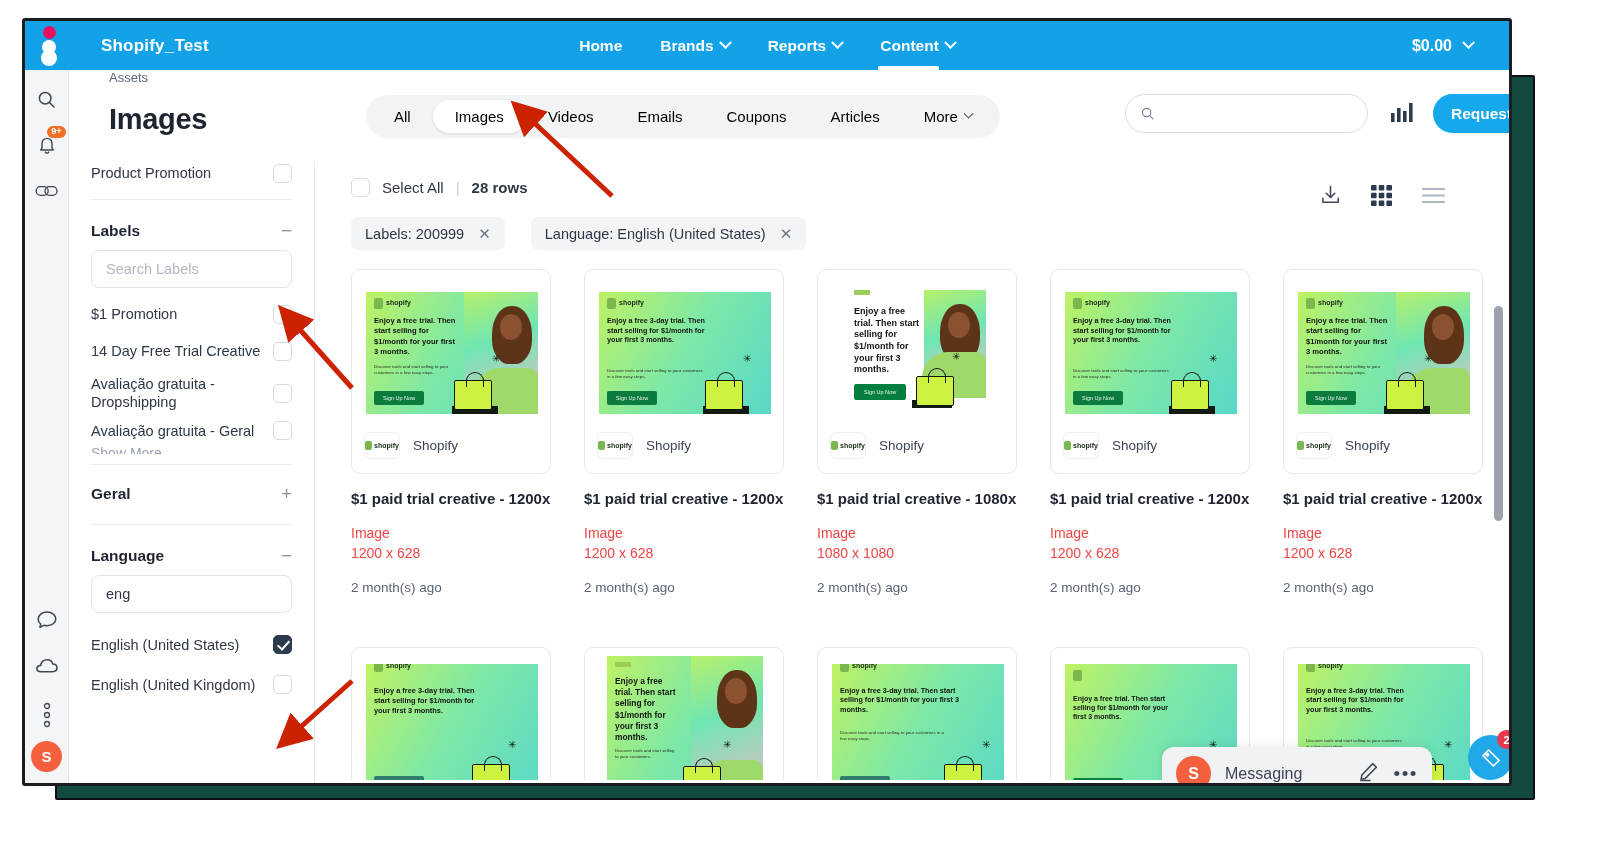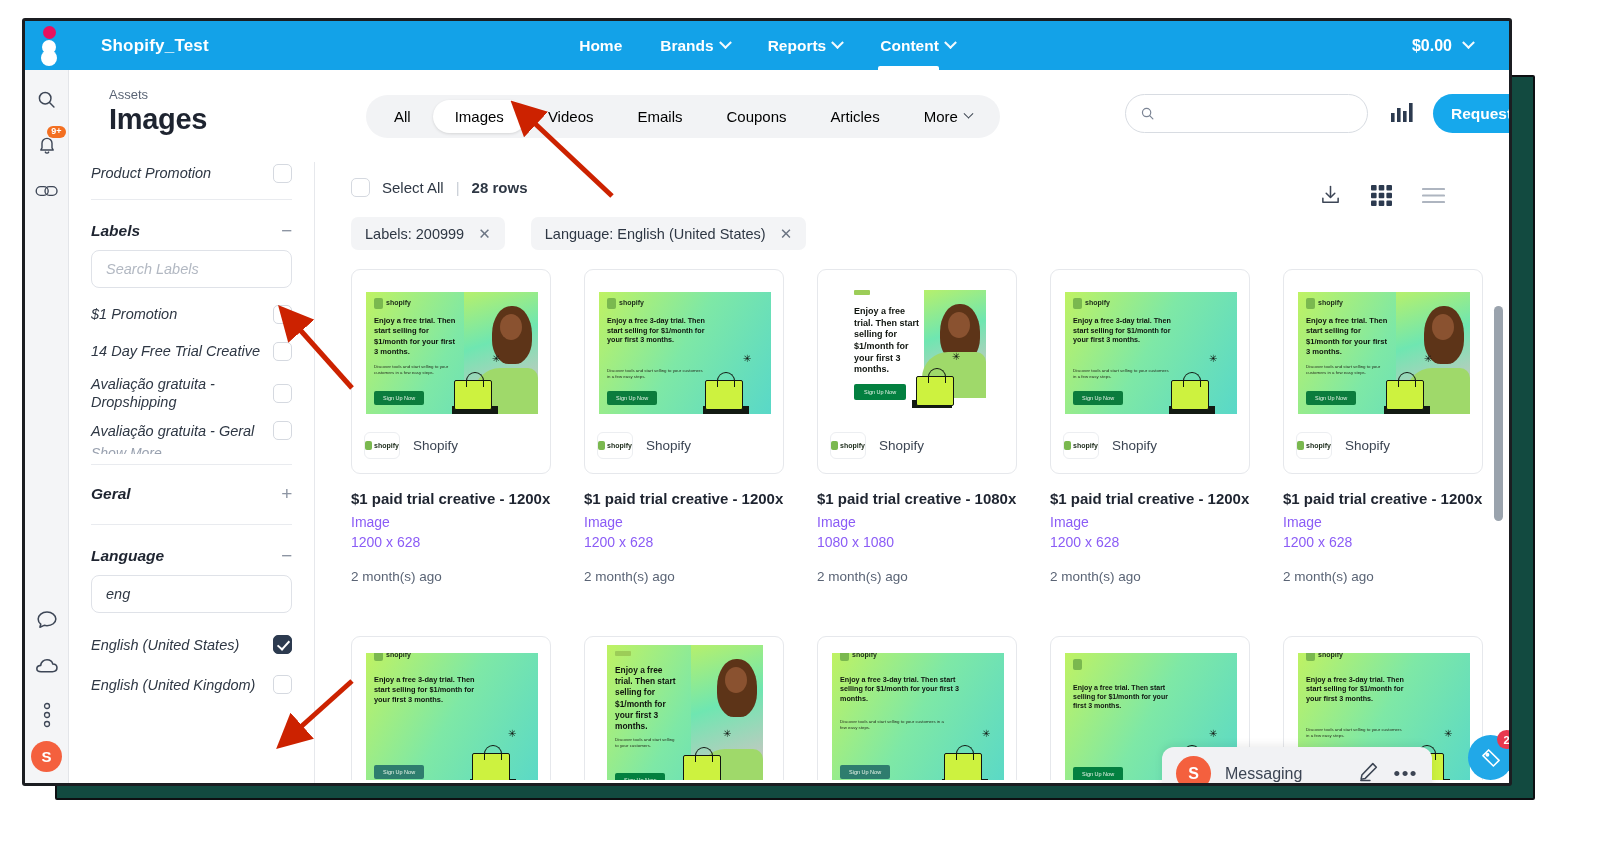--- a/index.html
+++ b/index.html
@@ -107,21 +107,21 @@
     background: #f4603e; color: #fff;
     display: flex; align-items: center; justify-content: center;
     font-size: 15px; font-weight: bold; margin-bottom: 14px;
   }
 
   
   .pagehead {
     position: absolute; left: 44px; top: 49px;
     right: 0; height: 92px; background: #ffffff;
   }
-  .crumb { position: absolute; left: 40px; top: 17px; font-size: 13px; color: #5a6475; }
+  .crumb { position: absolute; left: 40px; top: 0; font-size: 13px; color: #5a6475; }
   .ptitle { position: absolute; left: 40px; top: 33px; font-size: 29px; font-weight: bold; color: #1e2430; letter-spacing:-.3px;}
 
   .tabbar {
     position: absolute; left: 297px; top: 25px;
     height: 43px; background: #f2f3f5; border-radius: 22px;
     display: flex; align-items: center; padding: 0 6px;
   }
   .tab {
     font-size: 15px; color: #000000; padding: 0 22px;
     height: 33px; display: flex; align-items: center; gap: 7px;
@@ -147,21 +147,20 @@
     border-radius: 20px; display: flex; align-items: center; gap: 10px;
     padding: 0 18px; font-size: 15.5px; font-weight: bold;
   }
 
   
   .filters {
     position: absolute; left: 44px; top: 141px;
     width: 246px; height: 624px;
     background: #ffffff; border-right: 1px solid #e6e8ec;
     overflow: hidden;
-    font-style: italic;
   }
   .frow {
     display: flex; align-items: center; justify-content: space-between;
     padding: 9px 22px; font-size: 14.5px; color: #2e3744;
   }
   .frow .lbl { padding-right: 10px; line-height: 1.25; }
   .cbox {
     width: 19px; height: 19px; min-width: 19px; border-radius: 5px;
     border: 1.5px solid #d5d9e0; background: #fff;
   }
@@ -293,21 +292,21 @@
     display: flex; align-items: center; justify-content: center; gap: 2px;
   }
   .bc-sq { width: 8px; height: 9px; background: #7ab84f; border-radius: 2px; }
   .bc-tx { font-size: 7px; font-weight: bold; color: #1c2b1a; }
   .brandname2 { font-size: 13.5px; color: #3c4553; }
 
   .c-title {
     margin-top: 16px; font-size: 15px; font-weight: bold; color: #1e2430;
     white-space: nowrap; overflow: hidden;
   }
-  .c-meta { margin-top: 5px; font-size: 14px; color: #8b5cf6; line-height: 1.45; }
+  .c-meta { margin-top: 16px; font-size: 14px; color: #ef4444; line-height: 1.45; }
   .c-age { margin-top: 16px; font-size: 13.5px; color: #5a6475; }
 
   
   .vscroll {
     position: absolute; right: 6px; top: 150px;
     width: 9px; height: 215px; background: #9aa3ad; border-radius: 5px;
   }
   .vtrack {
     position: absolute; right: 6px; top: 150px;
     width: 9px; height: 612px; background: transparent;

